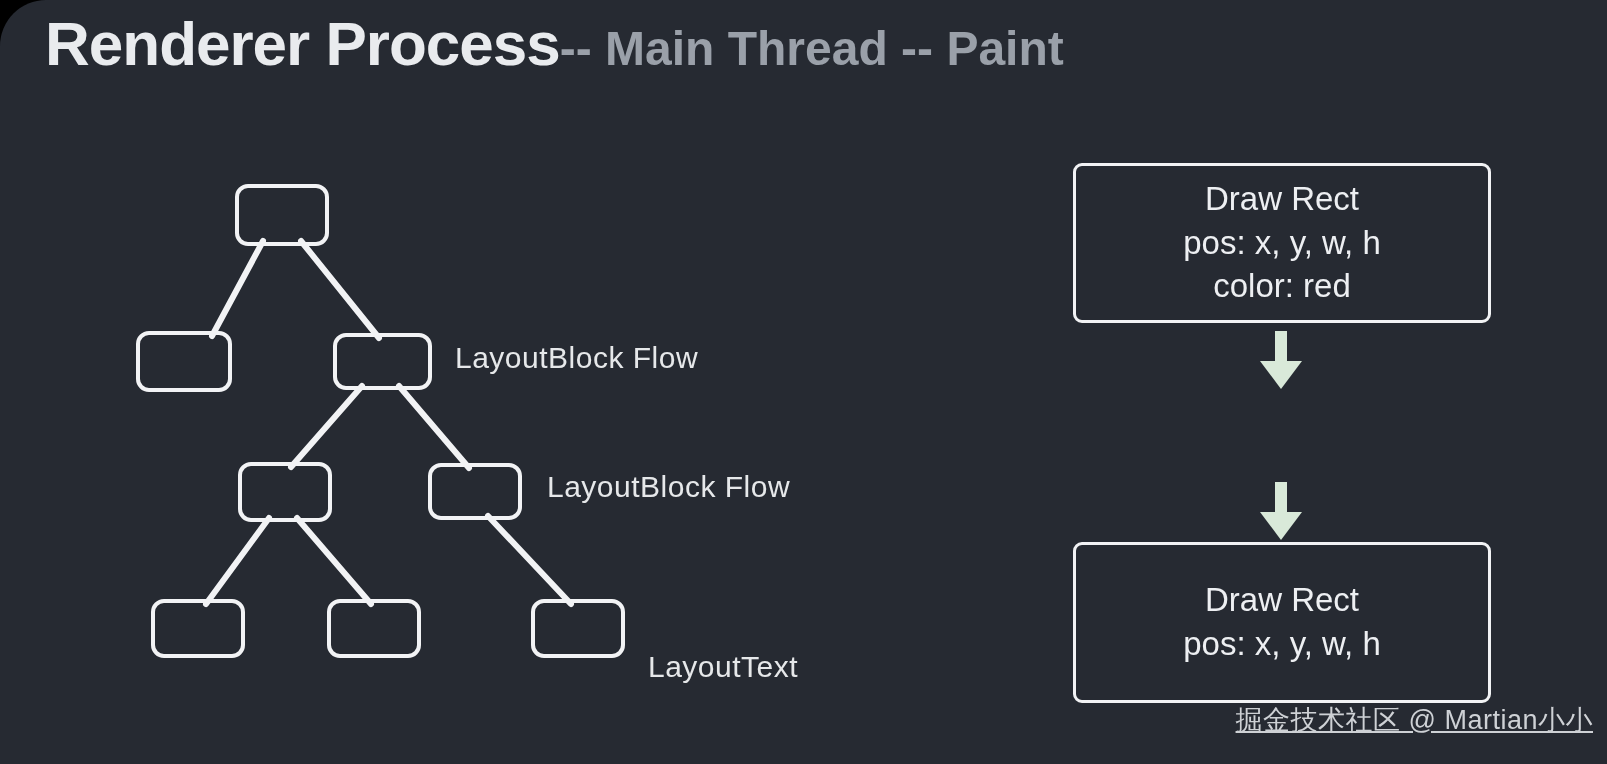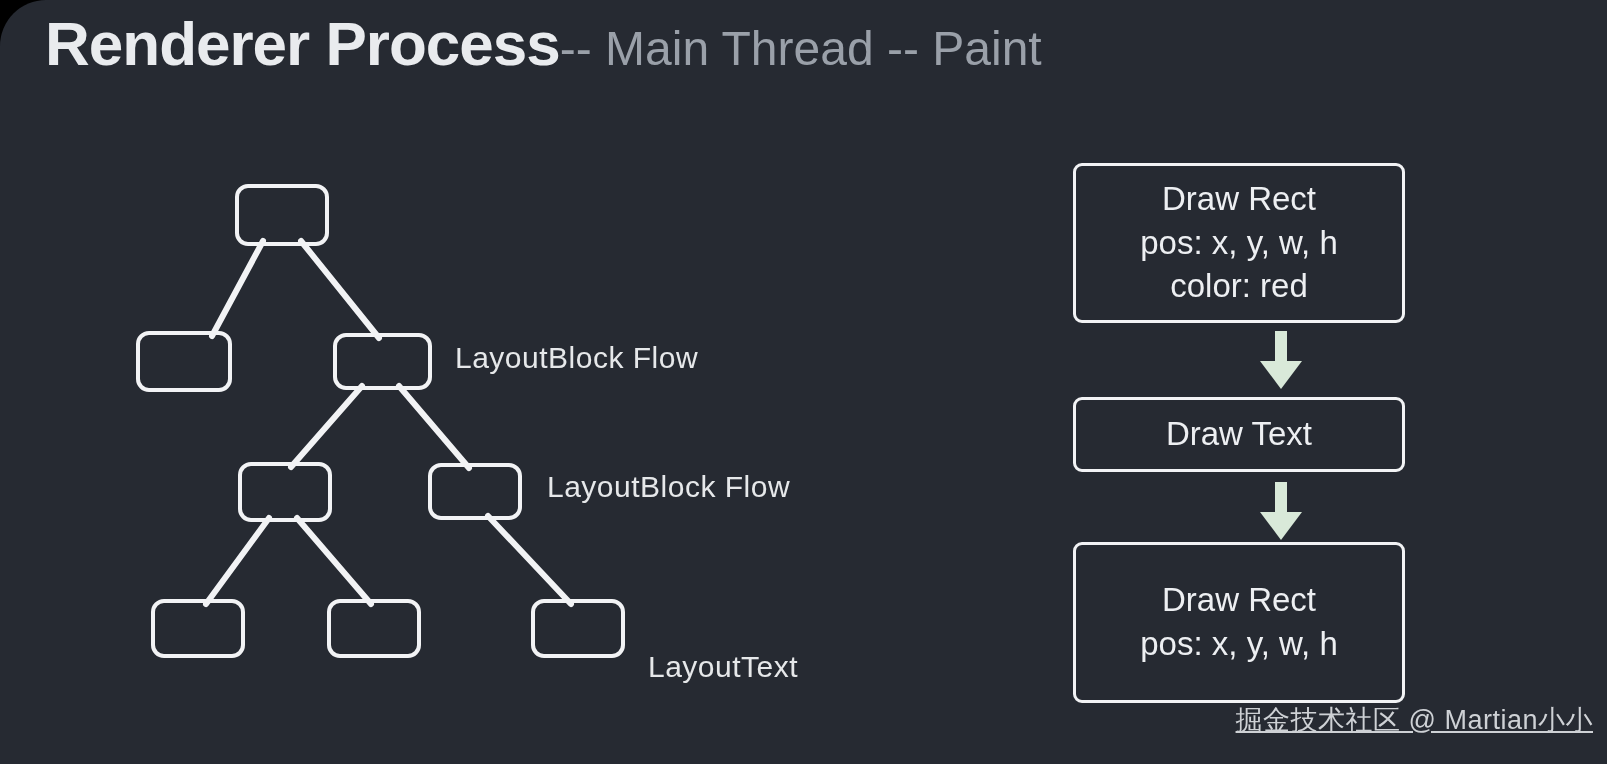--- a/index.html
+++ b/index.html
@@ -28,42 +28,42 @@
   .title-row{
     position:absolute;left:45px;top:8px;
     display:flex;align-items:baseline;gap:0;
     white-space:nowrap;
   }
   .title-main{
     font-size:62px;font-weight:bold;letter-spacing:-1px;
     color:var(--title-main);
   }
   .title-sub{
-    font-size:48px;font-weight:normal;letter-spacing:0;
+    font-size:48px;font-weight:bold;letter-spacing:0;
     color:var(--title-sub);
   }
 
   
   .tree-svg{position:absolute;left:0;top:0;}
   .tree-box{fill:none;stroke:var(--stroke-white);stroke-width:4px;}
   .tree-edge{stroke:var(--stroke-white);stroke-width:6px;stroke-linecap:round;}
 
   .tree-label{
     position:absolute;
     transform:translateY(-50%);
     font-size:30px;color:var(--label-text);
     white-space:nowrap;letter-spacing:0.5px;
   }
   .tree-label.l1{left:455px;top:358px;}
   .tree-label.l2{left:547px;top:487px;}
   .tree-label.l3{left:648px;top:627px;margin-top:40px;}
 
   
   .flow-step{
-    position:absolute;left:1073px;width:332px;
+    position:absolute;left:1073px;width:418px;
     border:3px solid var(--stroke-white);border-radius:9px;
     display:flex;flex-direction:column;justify-content:center;align-items:center;
     row-gap:9px;
     color:var(--flow-text);font-size:33px;line-height:1.05;
     text-align:center;white-space:nowrap;
   }
   .flow-step .line{display:block;}
   .step-1{top:163px;height:160px;}
   .step-2{top:397px;height:75px;}
   .step-3{top:542px;height:161px;}
@@ -118,23 +118,20 @@
     <span class="line">Draw Rect</span>
     <span class="line">pos: x, y, w, h</span>
     <span class="line">color: red</span>
   </div>
 
   <svg class="flow-arrow arrow-1" viewBox="0 0 44 58">
     <rect x="16" y="0" width="12" height="33"></rect>
     <polygon points="1,30 43,30 22,58"></polygon>
   </svg>
 
-  <div class="flow-step step-2">
-    <span class="line">Draw Text</span>
-  </div>
 
   <svg class="flow-arrow arrow-2" viewBox="0 0 44 58">
     <rect x="16" y="0" width="12" height="33"></rect>
     <polygon points="1,30 43,30 22,58"></polygon>
   </svg>
 
   <div class="flow-step step-3">
     <span class="line">Draw Rect</span>
     <span class="line">pos: x, y, w, h</span>
   </div>

